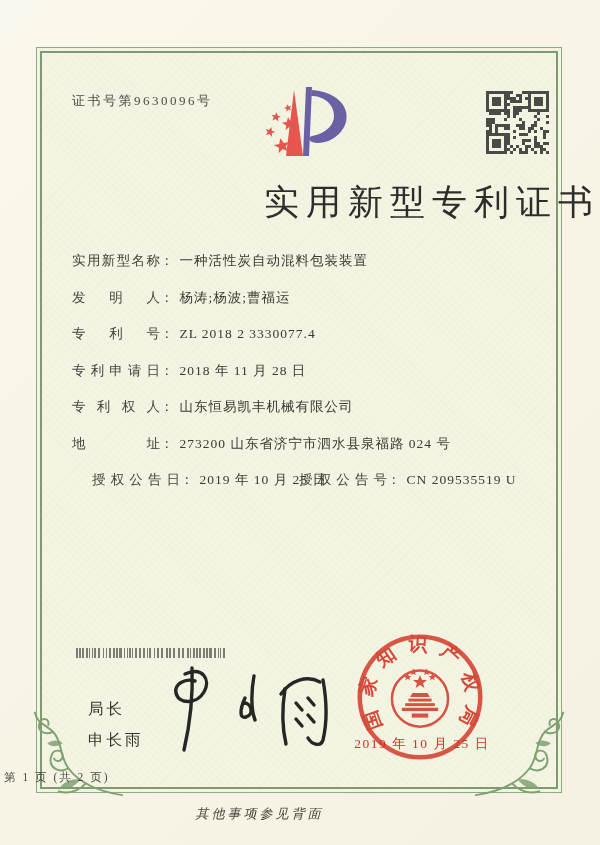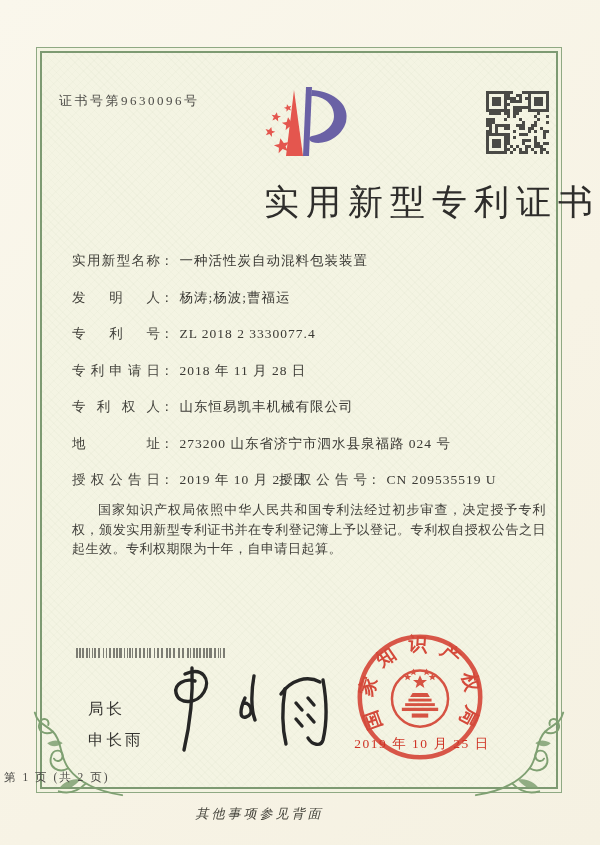--- a/index.html
+++ b/index.html
@@ -9,33 +9,33 @@
   .page{position:absolute;inset:0;background:
         linear-gradient(135deg,#faf7ec 0%,#f7f3e5 60%,#f5f1e2 100%);}
   
   .frame{position:absolute;left:36px;top:47px;right:38px;bottom:52px;
          border:1px solid #8fa983;background:#f3f3e1;}
   .frame-inner{position:absolute;inset:3px;border:2px solid #7d9a72;
          background:
            repeating-linear-gradient(45deg,rgba(150,170,130,0.045) 0 1px,transparent 1px 5px),
            repeating-linear-gradient(-45deg,rgba(150,170,130,0.035) 0 1px,transparent 1px 6px),
            #f4f4e3;}
-  .cert-no{position:absolute;left:59px;top:92px;font-size:13px;letter-spacing:2.5px;color:#4c4b47;}
+  .cert-no{position:absolute;left:72px;top:92px;font-size:13px;letter-spacing:2.5px;color:#4c4b47;}
   .logo{position:absolute;left:248px;top:84px;width:104px;height:78px;}
   .qr{position:absolute;left:486px;top:91px;width:63px;height:63px;}
   .title{position:absolute;left:0;top:179px;width:600px;text-align:right;
          font-size:35px;color:#2e2d2b;letter-spacing:7px;font-weight:500;}
   .fields{position:absolute;left:72px;top:251px;width:478px;font-size:13.5px;color:#3e3d38;}
   .frow{height:36.5px;display:flex;align-items:flex-start;line-height:20px;}
   .flabel{display:inline-block;width:88px;text-align:justify;text-align-last:justify;color:#45443e;}
   .fcolon{display:inline-block;margin-right:6px;color:#45443e;}
   .fvalue{flex:1;letter-spacing:1px;color:#3a3934;}
   .grant-pair{display:flex;}
   .grant-pair.second{position:absolute;left:207px;top:0;}
-  .grant-row{position:relative;}
+  .grant-row{position:relative;margin-left:20px;}
   .body-text{position:absolute;left:72px;top:500px;width:474px;
              font-size:13px;line-height:19.5px;color:#403f3a;text-align:justify;}
   .body-text p{margin:0 0 9px 0;text-indent:2em;letter-spacing:0.5px;}
   .barcode{position:absolute;left:76px;top:644px;width:154px;height:10px;}
   .issuer{position:absolute;left:88px;top:693px;font-size:15.5px;color:#34332f;letter-spacing:3px;line-height:31px;}
   .signature{position:absolute;left:155px;top:658px;width:195px;height:102px;}
   .seal{position:absolute;left:354px;top:631px;width:132px;height:132px;opacity:0.92;}
   .seal-date{position:absolute;left:350px;top:735px;width:144px;text-align:center;
              font-size:13.5px;color:#cf3426;letter-spacing:1.5px;}
   .page-info{position:absolute;left:4px;top:770px;width:542px;text-align:left;
@@ -365,21 +365,20 @@
       </span>
       <span class="grant-pair second">
         <span class="flabel">授权公告号</span>
           <span class="fcolon">：</span>
         <span class="fvalue">CN 209535519 U</span>
       </span>
     </div>
   </div>
 
   <div class="body-text">
-    <p>国家知识产权局依照中华人民共和国专利法经过初步审查，决定授予专利权，颁发实用新型专利证书并在专利登记簿上予以登记。专利权自授权公告之日起生效。专利权期限为十年，自申请日起算。</p>
   </div>
 
   <div class="barcode"><svg width="154" height="10" fill="#56564f" opacity="0.75">
         <rect x="0" y="0" width="2" height="10"></rect>
         <rect x="3" y="0" width="2" height="10"></rect>
         <rect x="6" y="0" width="2" height="10"></rect>
         <rect x="10" y="0" width="2" height="10"></rect>
         <rect x="13" y="0" width="1" height="10"></rect>
         <rect x="16" y="0" width="1" height="10"></rect>
         <rect x="18" y="0" width="2" height="10"></rect>

